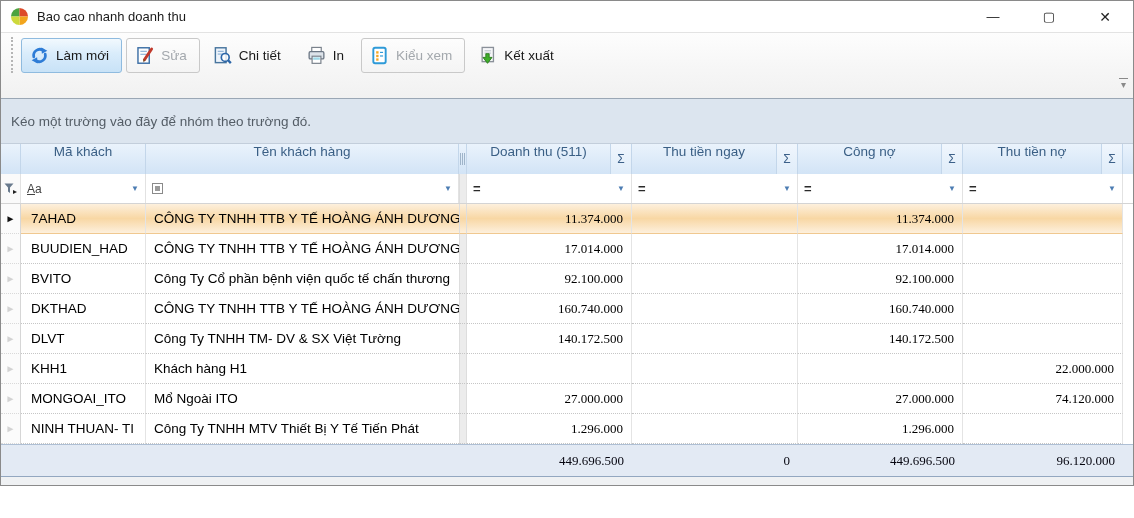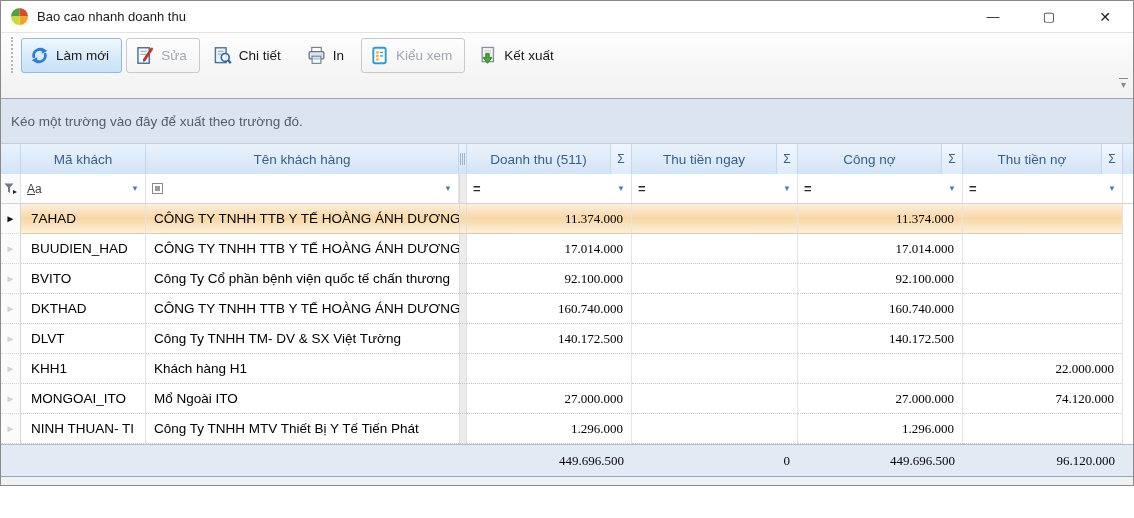--- a/index.html
+++ b/index.html
@@ -27,21 +27,21 @@
 
   
   .group-panel { height:46px; flex:0 0 46px; background:#dce5ef; border-top:1px solid #9aa7b5; border-bottom:1px solid #c3cedb; display:flex; align-items:center; padding-left:10px; font-size:13.5px; color:#545d66; }
 
   
   .cols { display:grid; grid-template-columns:20px 125px 313px 8px 165px 166px 165px 160px 1fr; }
   .cell { overflow:hidden; white-space:nowrap; }
 
   
   .grid-header { height:30px; flex:0 0 30px; }
-  .grid-header .cell { background:linear-gradient(#eaf3fc,#d2e4f6); border-right:1px solid #c3d6ea; position:relative; display:flex; align-items:center; justify-content:center; font-size:13.5px; color:#3a5f85; }
+  .grid-header .cell { background:linear-gradient(#eaf3fc,#d2e4f6); border-right:1px solid #c3d6ea; position:relative; display:flex; align-items:flex-start; justify-content:center; font-size:13.5px; color:#3a5f85; }
   .grid-header .hcell-label { flex:1; text-align:center; }
   .sum-box { width:21px; align-self:stretch; border-left:1px solid #c3d6ea; display:flex; align-items:center; justify-content:center; font-size:12px; color:#3c6089; background:linear-gradient(#f0f6fd,#dfecf9); }
   .grid-header .split { display:flex; align-items:center; justify-content:center; gap:1px; background:linear-gradient(#eaf3fc,#d2e4f6); }
   .split-line { width:1px; height:12px; background:#9fb4c9; }
   .grid-header .gutter { border-right:none; }
 
   
   .filter-row { height:30px; flex:0 0 30px; border-bottom:1px solid #d4d4d4; }
   .filter-row .cell { border-right:1px solid #e2e2e2; display:flex; align-items:center; padding:0 6px; font-size:12px; color:#444; background:#fff; }
   .filter-row .ind { justify-content:center; padding:0; background:#fafafa; }
@@ -163,21 +163,21 @@
         <polygon points="6.6,6.5 9.4,6.5 9.4,9.6 11.8,9.6 8,14.6 4.2,9.6 6.6,9.6" fill="#3fae2a" stroke="#2c7d1e" stroke-width="0.8"></polygon>
       </svg>
       <span>Kết xuất</span>
     </div>
 
     <div class="toolbar-overflow">
       <span class="bar"></span><span>▾</span>
     </div>
   </div>
 
-  <div class="group-panel">Kéo một trường vào đây để xuất theo trường đó.</div>
+  <div class="group-panel">Kéo một trường vào đây để nhóm theo trường đó.</div>
 
   <div class="grid-header cols">
     <div class="cell ind"></div>
     <div class="cell">
       <span class="hcell-label">Mã khách</span>
     </div>
     <div class="cell">
       <span class="hcell-label">Tên khách hàng</span>
     </div>
     <div class="cell split">

